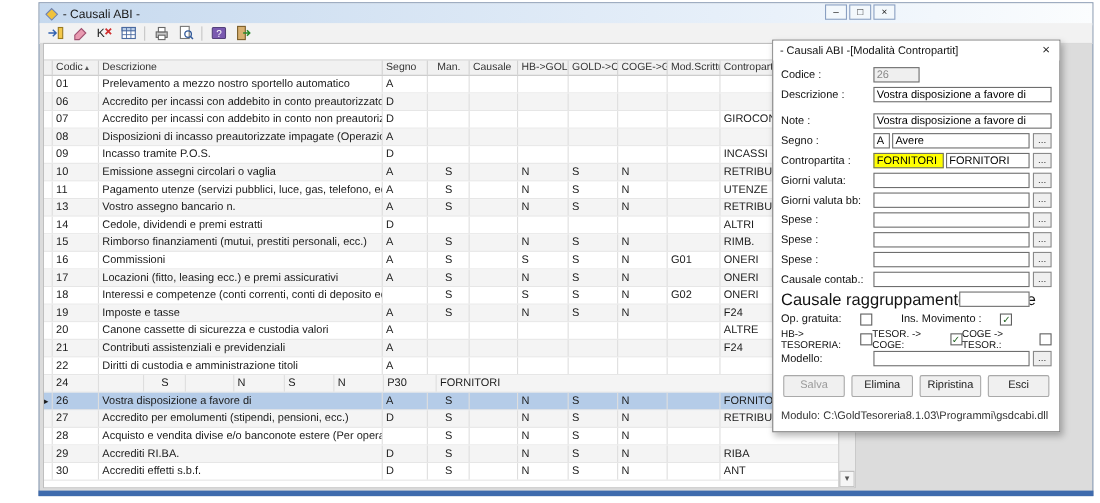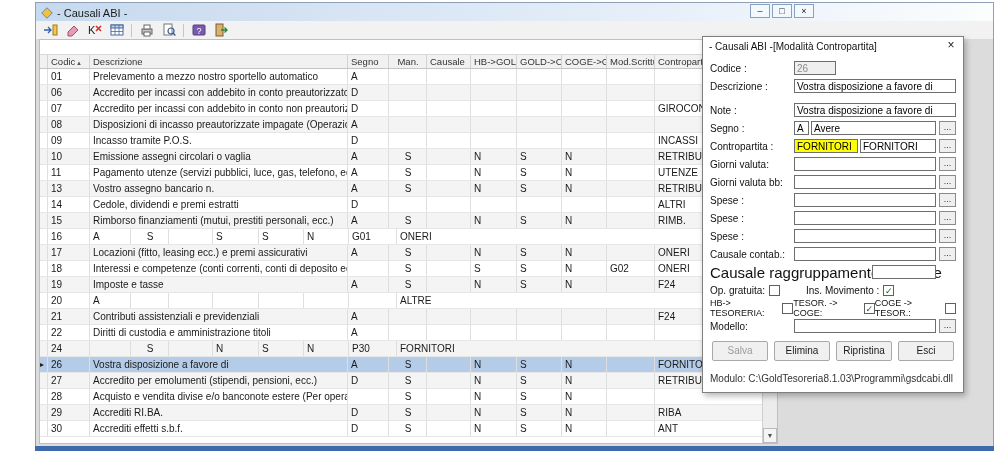--- a/index.html
+++ b/index.html
@@ -61,21 +61,21 @@
   .finput { height:14px; border:1px solid #6e6e6e; background:#ffffff; font-size:10px; padding:0 2px; display:flex; align-items:center; overflow:hidden; white-space:nowrap; }
   .w-codice { width:42px; background:#efefef; color:#8a8a8a; }
   .w-full { flex:1; }
   .w-code { width:15px; flex-shrink:0; }
   .w-rest { flex:1; margin-left:2px; }
   .w-yellow { width:64px; background:#ffff00; flex-shrink:0; }
   .w-small { width:64px; flex-shrink:0; }
   .fdots { width:17px; height:14px; border:1px solid #8a8a8a; background:#efefef; font-size:9px; text-align:center; line-height:11px; margin-left:3px; flex-shrink:0; color:#333; }
   .crow { display:flex; align-items:center; height:18px; font-size:10px; color:#111; }
   .crow2 { justify-content:space-between; font-size:9px; }
-  .cgroup { display:flex; align-items:center; }
+  .cgroup { display:flex; align-items:center;gap:13px; }
   .chkbox { width:11px; height:11px; border:1px solid #5f5f5f; background:#ffffff; margin-left:4px; font-size:9px; line-height:10px; text-align:center; color:#1a5f1a; flex-shrink:0; }
   .ml26 { margin-left:26px; }
   .dlg-buttons { display:flex; justify-content:space-between; margin-top:6px; padding:0 2px; }
   .dbtn { width:56px; height:20px; border:1px solid #a9a9a9; background:#f0f0f0; font-size:10px; text-align:center; line-height:18px; color:#1a1a1a; border-radius:2px; }
   .dbtn.disabled { color:#9b9b9b; }
   .dlg-status { margin-top:12px; font-size:10px; color:#333; white-space:nowrap; overflow:hidden; }
 </style>
 </head>
 <body>
 
@@ -307,20 +307,21 @@
     <span class="gcell c-cau"></span>
     <span class="gcell c-hb">N</span>
     <span class="gcell c-gc">S</span>
     <span class="gcell c-cg">N</span>
     <span class="gcell c-ms"></span>
     <span class="gcell c-cp">RIMB.</span>
   </div>
           <div class="grow">
     <span class="gcell c-sel"></span>
     <span class="gcell c-cod">16</span>
+    <span class="gcell c-desc">Commissioni</span>
     <span class="gcell c-seg">A</span>
     <span class="gcell c-man">S</span>
     <span class="gcell c-cau"></span>
     <span class="gcell c-hb">S</span>
     <span class="gcell c-gc">S</span>
     <span class="gcell c-cg">N</span>
     <span class="gcell c-ms">G01</span>
     <span class="gcell c-cp">ONERI</span>
   </div>
           <div class="grow alt">
@@ -358,20 +359,21 @@
     <span class="gcell c-cau"></span>
     <span class="gcell c-hb">N</span>
     <span class="gcell c-gc">S</span>
     <span class="gcell c-cg">N</span>
     <span class="gcell c-ms"></span>
     <span class="gcell c-cp">F24</span>
   </div>
           <div class="grow">
     <span class="gcell c-sel"></span>
     <span class="gcell c-cod">20</span>
+    <span class="gcell c-desc">Canone cassette di sicurezza e custodia valori</span>
     <span class="gcell c-seg">A</span>
     <span class="gcell c-man"></span>
     <span class="gcell c-cau"></span>
     <span class="gcell c-hb"></span>
     <span class="gcell c-gc"></span>
     <span class="gcell c-cg"></span>
     <span class="gcell c-ms"></span>
     <span class="gcell c-cp">ALTRE</span>
   </div>
           <div class="grow alt">
@@ -484,21 +486,21 @@
       <div class="sb-thumb"></div>
       <div class="sb-btn sb-down">▼</div>
     </div>
   </div>
 
   <div class="bottom-strip"></div>
 </div>
 
 <div class="dialog">
   <div class="dlg-title">
-    <span>- Causali ABI -[Modalità Contropartita]</span>
+    <span>- Causali ABI -[Modalità Contropartit]</span>
     <span class="dlg-close">×</span>
   </div>
   <div class="dlg-body">
     <div class="frow">
       <span class="flabel">Codice :</span>
       <span class="finput w-codice">26</span>
     </div>
     <div class="frow">
       <span class="flabel">Descrizione :</span>
       <span class="finput w-full">Vostra disposizione a favore di</span>

